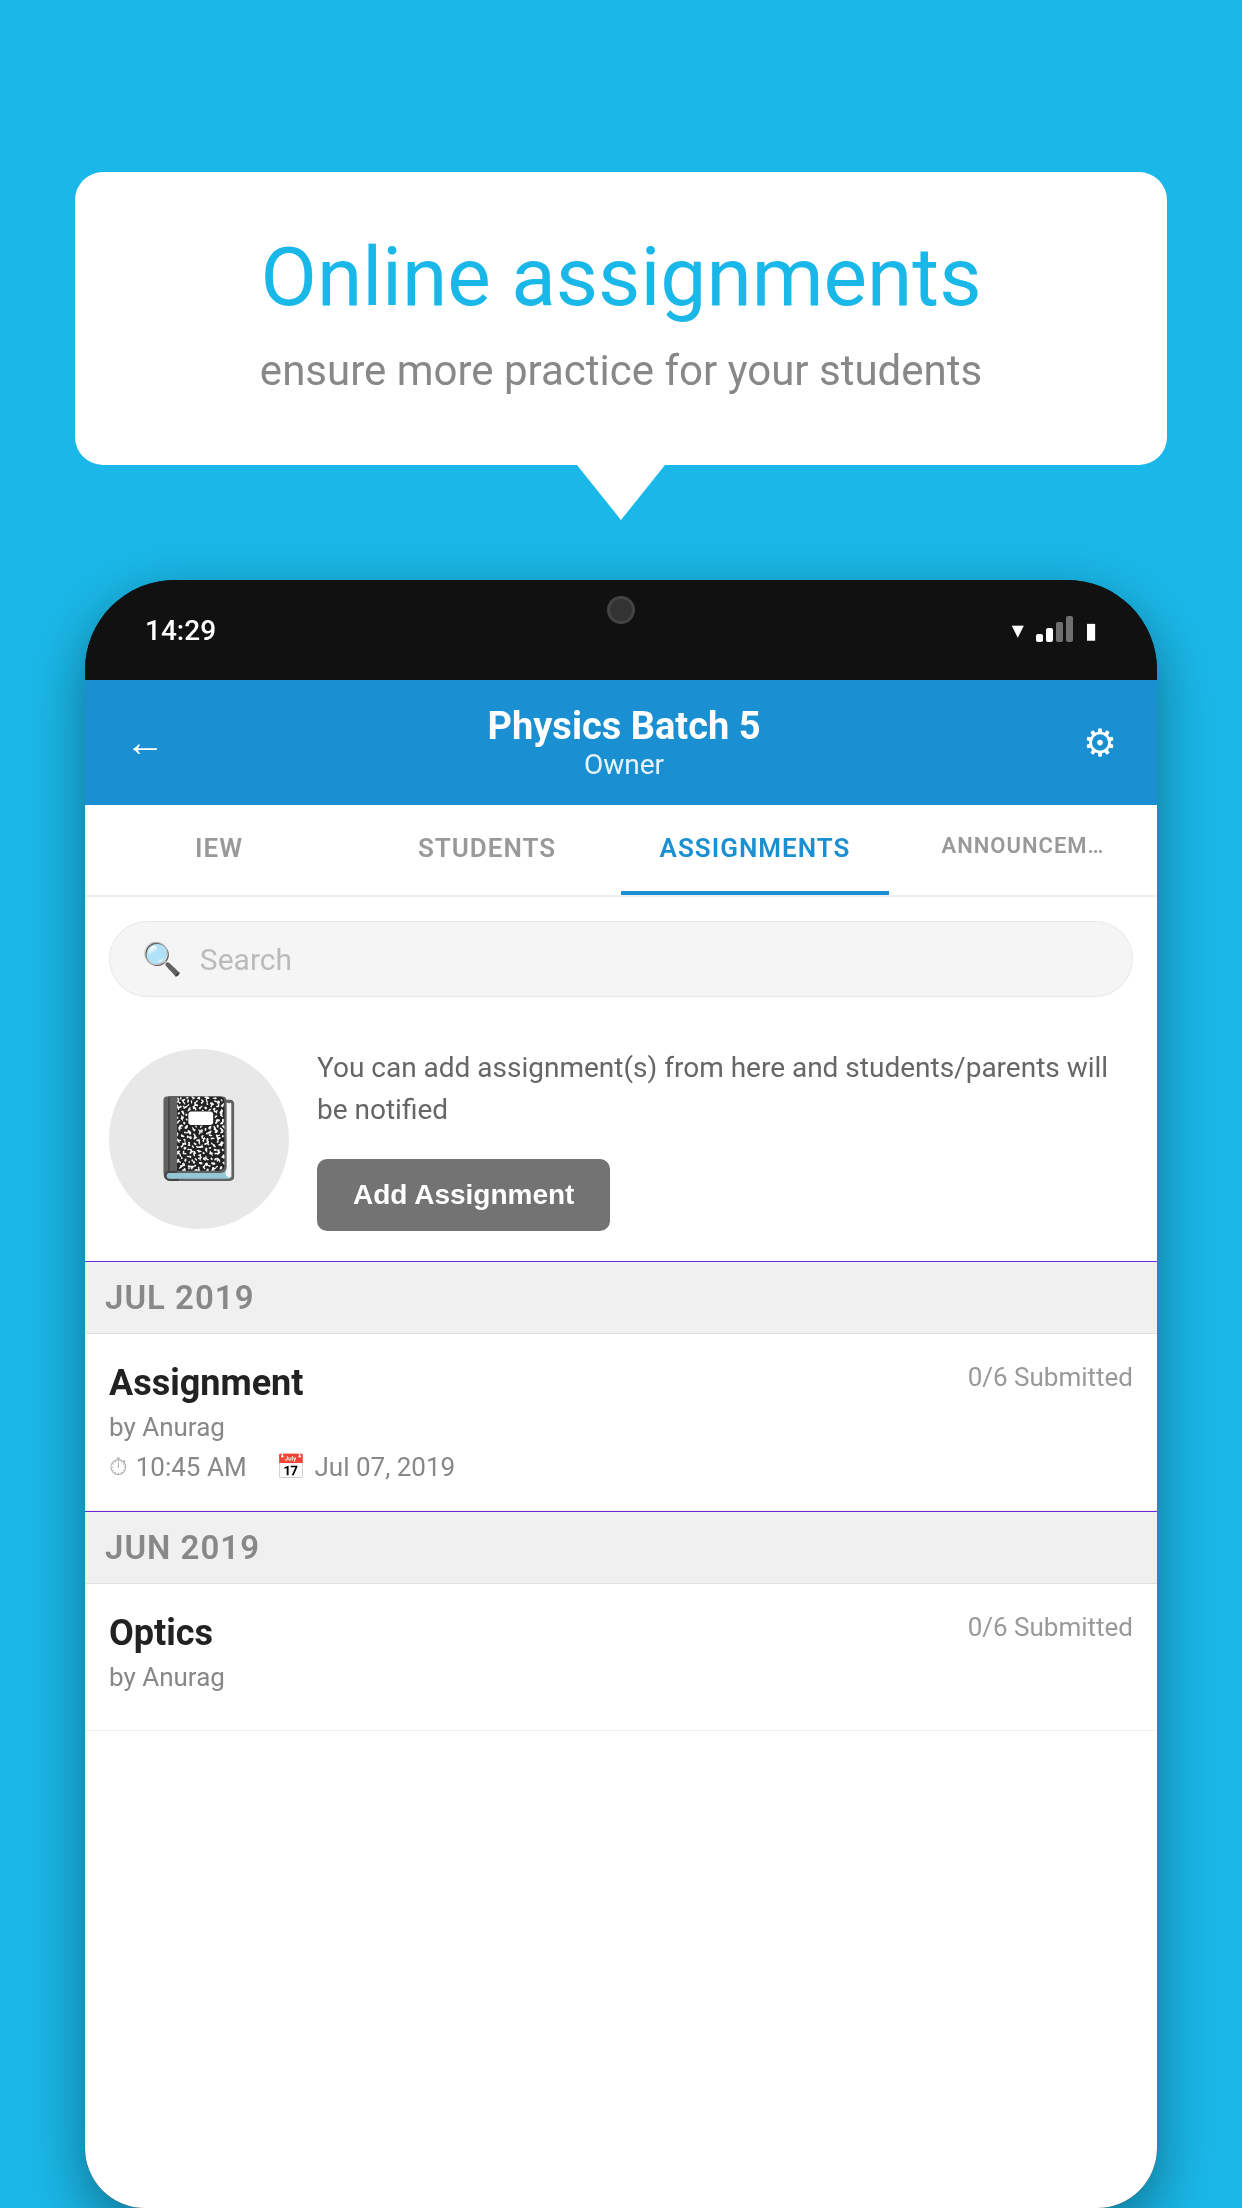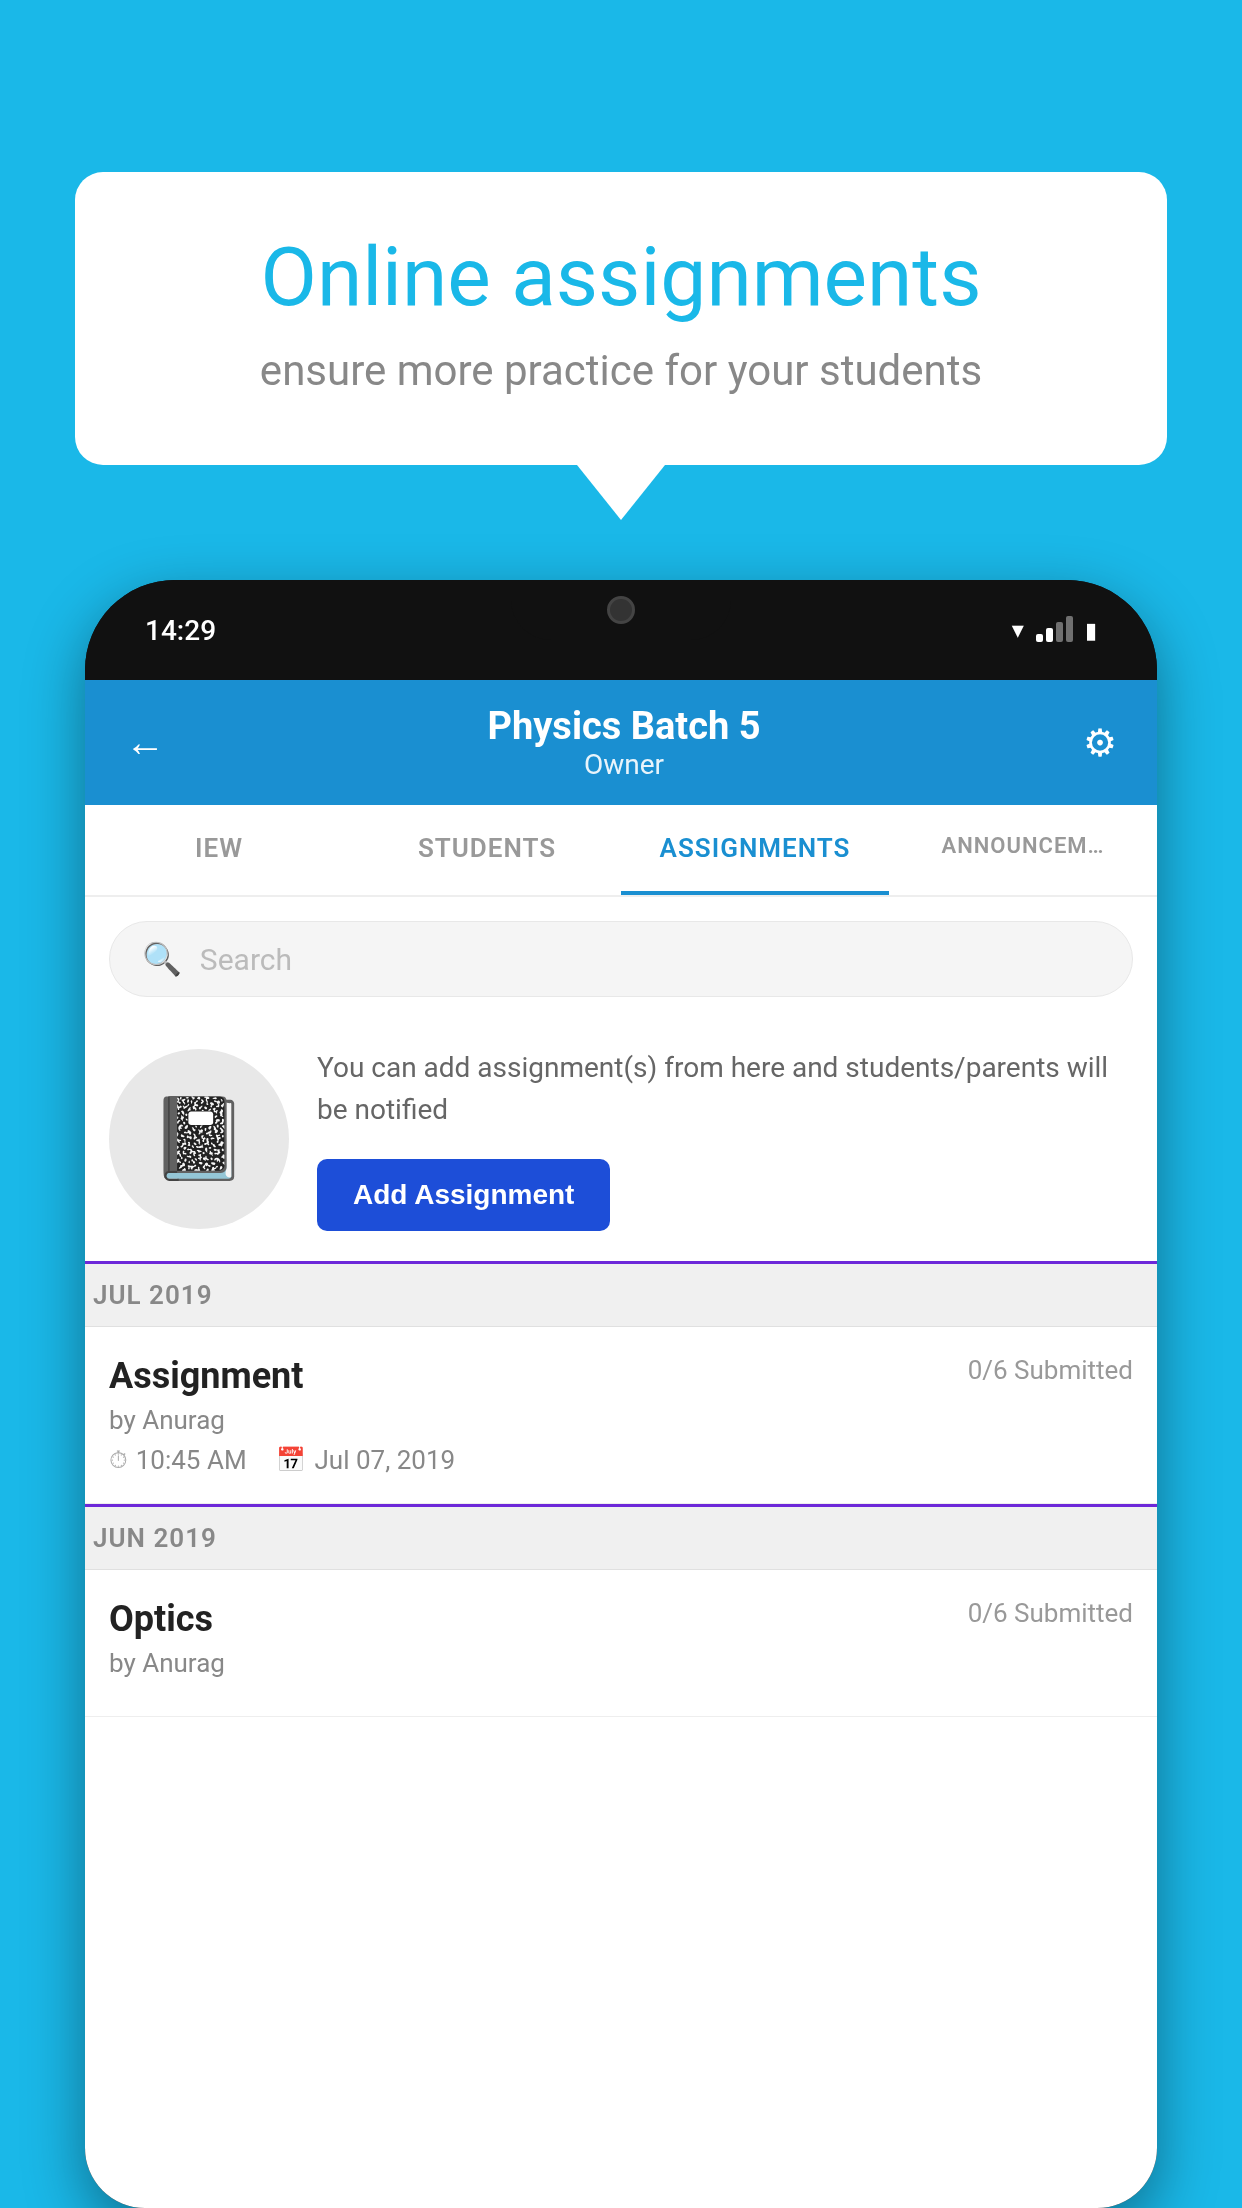--- a/index.html
+++ b/index.html
@@ -247,39 +247,39 @@
     }
 
     .promo-description {
       color: #666;
       font-size: 28px;
       line-height: 1.5;
       margin-bottom: 28px;
     }
 
     .add-assignment-btn {
-      background: #1d4ed8;
+      background: #737373;
       color: white;
       border: none;
       border-radius: 10px;
       padding: 20px 36px;
       font-size: 28px;
       font-weight: 600;
       cursor: pointer;
     }
 
     
     .section-header {
       background: #f0f0f0;
-      padding: 16px 8px;
+      padding: 16px 20px;
       color: #888;
-      font-size: 26px;
+      font-size: 33px;
       font-weight: 600;
       letter-spacing: 1px;
-      border-top: 3px solid #6d28d9;
+      border-top: 1px solid #6d28d9;
       border-bottom: 1px solid #e0e0e0;
     }
 
     
     .assignment-item {
       padding: 28px 24px;
       background: white;
       border-bottom: 1px solid #eee;
     }
 

